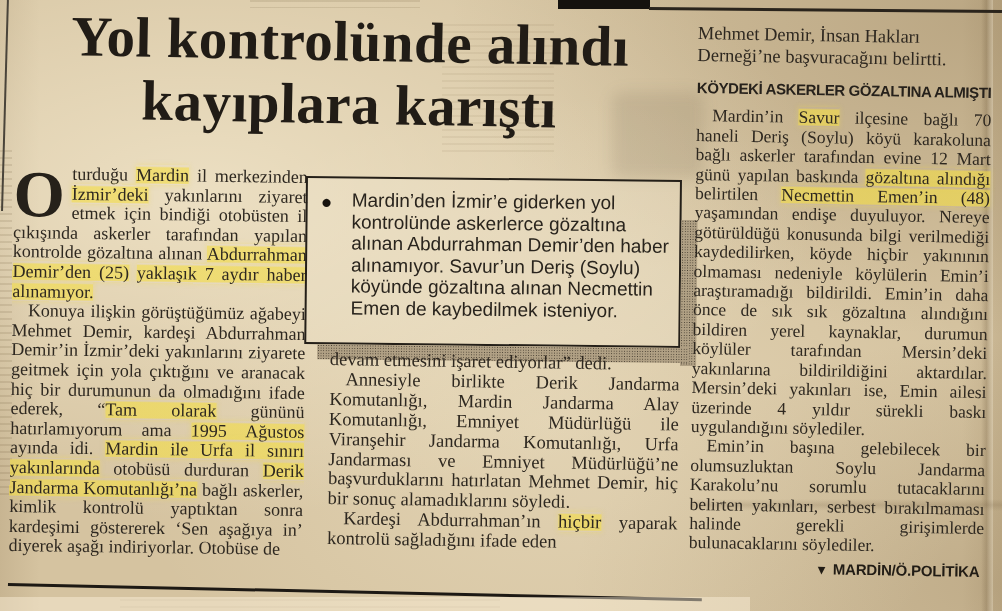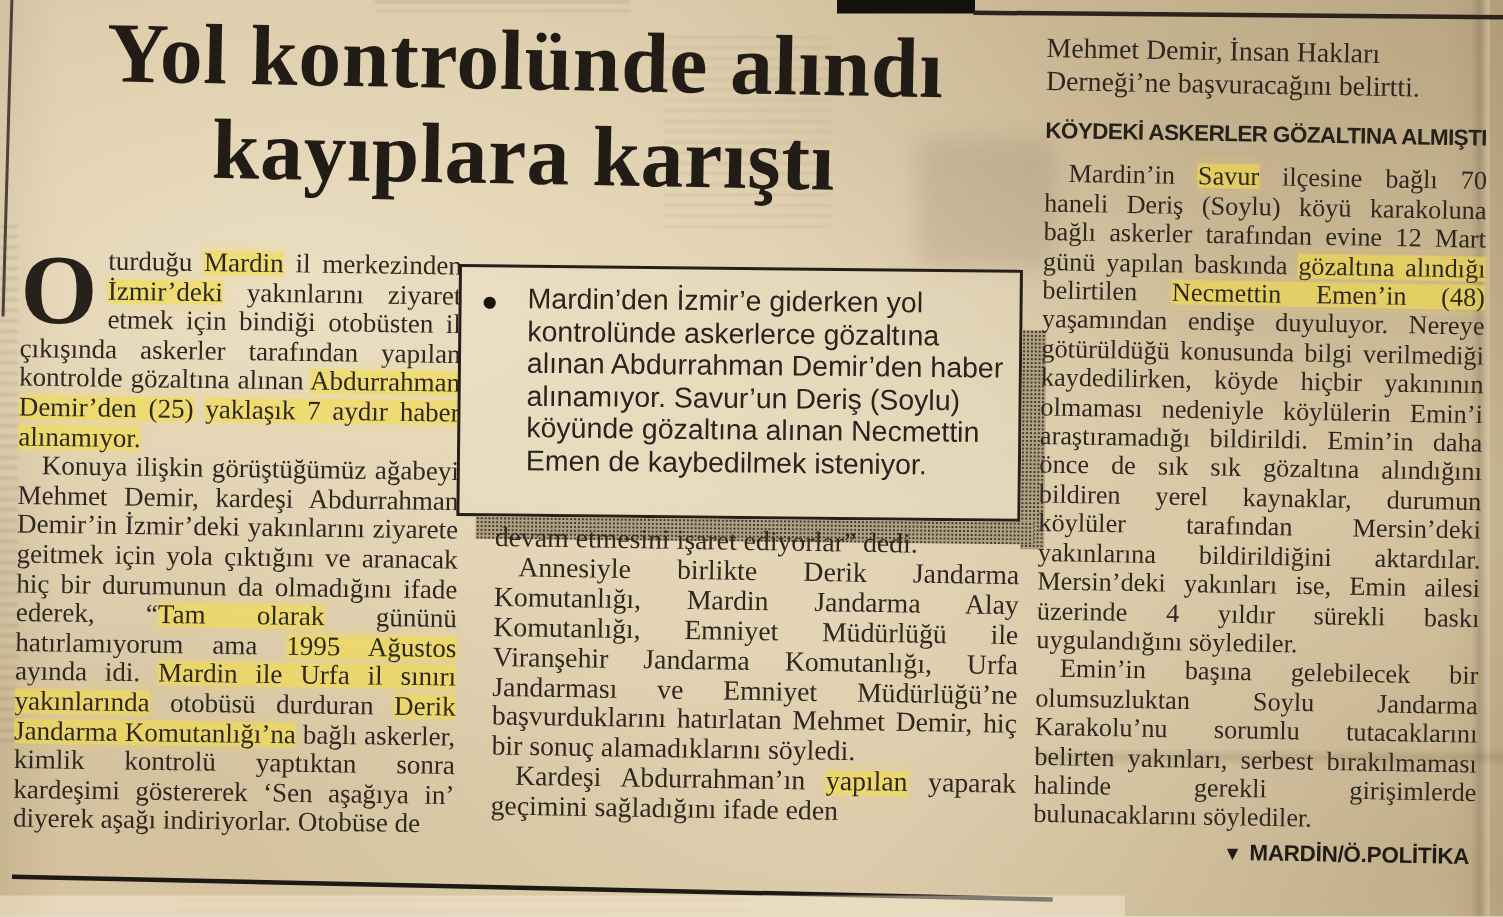--- a/index.html
+++ b/index.html
@@ -108,21 +108,21 @@
   <div class="quote-box">
     <span class="bullet">●</span>
     <div class="btxt">Mardin’den İzmir’e giderken yol kontrolünde askerlerce gözaltına alınan Abdurrahman Demir’den haber alınamıyor. Savur’un Deriş (Soylu) köyünde gözaltına alınan Necmettin Emen de kaybedilmek isteniyor.</div>
     <div class="hatch shadow-r"></div>
     <div class="hatch shadow-b"></div>
   </div>
 
   <div class="col mid-col">
     <p>devam etmesini işaret ediyorlar” dedi.</p>
     <p class="p-indent">Annesiyle birlikte Derik Jandarma Komutanlığı, Mardin Jandarma Alay Komutanlığı, Emniyet Müdürlüğü ile Viranşehir Jandarma Komutanlığı, Urfa Jandarması ve Emniyet Müdürlüğü’ne başvurduklarını hatırlatan Mehmet Demir, hiç bir sonuç alamadıklarını söyledi.</p>
-    <p class="p-indent"><span><span>Kardeşi Abdurrahman’ın </span><span class="hl">yapılan</span><span> yaparak geçimini sağladığını ifade eden</span></span></p>
+    <p class="p-indent"><span><span>Kardeşi Abdurrahman’ın </span><span class="hl">hiçbir</span><span> yaparak kontrolü sağladığını ifade eden</span></span></p>
   </div>
 
   <div class="col right-col">
     <p class="intro">Mehmet Demir, İnsan Hakları Derneği’ne başvuracağını belirtti.</p>
     <div class="subhead">KÖYDEKİ ASKERLER GÖZALTINA ALMIŞTI</div>
     <p class="p-indent"><span><span>Mardin’in </span><span class="hl">Savur</span><span> ilçesine bağlı 70 haneli Deriş (Soylu) köyü karakoluna bağlı askerler tarafından evine 12 Mart günü yapılan baskında </span><span class="hl">gözaltına alındığı</span><span> belirtilen </span><span class="hl">Necmettin Emen’in (48)</span><span> yaşamından endişe duyuluyor. Nereye götürüldüğü konusunda bilgi verilmediği kaydedilirken, köyde hiçbir yakınının olmaması nedeniyle köylülerin Emin’i araştıramadığı bildirildi. Emin’in daha önce de sık sık gözaltına alındığını bildiren yerel kaynaklar, durumun köylüler tarafından Mersin’deki yakınlarına bildirildiğini aktardılar. Mersin’deki yakınları ise, Emin ailesi üzerinde 4 yıldır sürekli baskı uygulandığını söylediler.</span></span></p>
     <p class="p-indent">Emin’in başına gelebilecek bir olumsuzluktan Soylu Jandarma Karakolu’nu sorumlu tutacaklarını belirten yakınları, serbest bırakılmaması halinde gerekli girişimlerde bulunacaklarını söylediler.</p>
     <div class="byline">
       <span class="tri">▼</span><span>MARDİN/Ö.POLİTİKA</span>
     </div>

